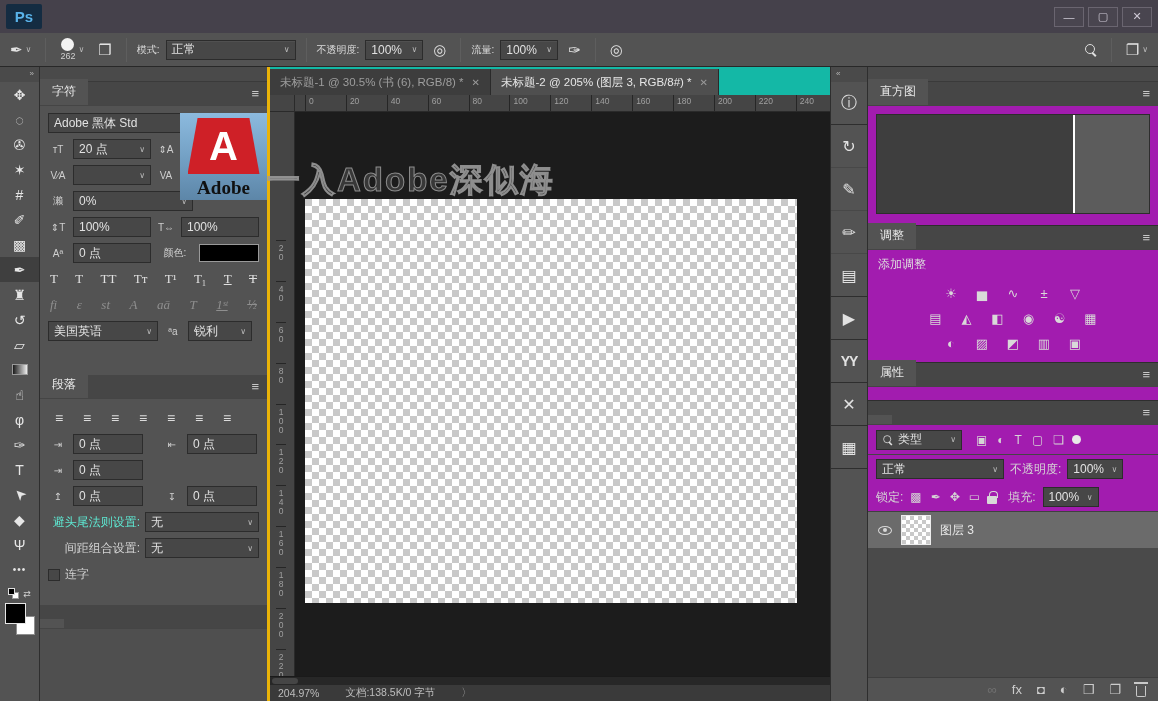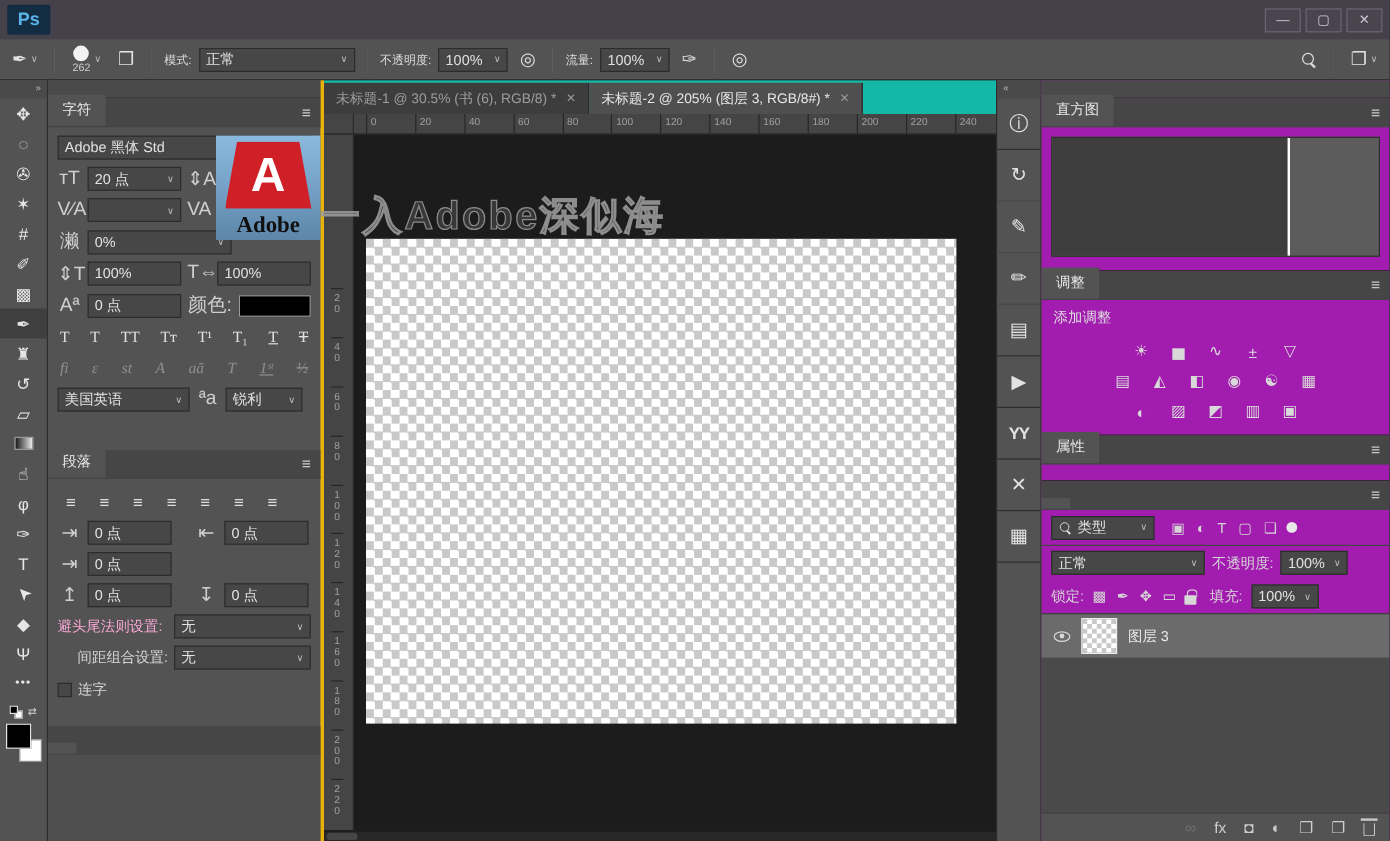--- a/index.html
+++ b/index.html
@@ -73,21 +73,21 @@
   
   .left-panels { width:230px; background:#535353; border-right:3px solid #eab308; display:flex; flex-direction:column; }
   .col-head { height:15px; background:#4a4a4a; border-bottom:1px solid #3a3a3a; }
   .panel { display:flex; flex-direction:column; }
   .p-tabbar { height:24px; background:#464646; display:flex; align-items:flex-end; border-bottom:1px solid #454545; }
   .p-tab { padding:4px 12px 5px; font-size:12px; color:#b4b4b4; background:#464646; }
   .p-tab.active { background:#535353; color:#e8e8e8; }
   .p-menu { margin-left:auto; margin-right:8px; color:#c7c7c7; font-size:13px; align-self:center; }
   .p-body { padding:7px 8px; }
   .frow { display:flex; align-items:center; gap:5px; margin-bottom:6px; }
-  .ficon { width:20px; font-size:16px; color:#cfcfcf; text-align:center; flex:0 0 auto; }
+  .ficon { width:20px; font-size:10px; color:#cfcfcf; text-align:center; flex:0 0 auto; }
   .field { background:#474747; border:1px solid #2c2c2c; height:20px; display:flex; align-items:center;
     padding:0 5px; gap:4px; color:#e2e2e2; font-size:12px; }
   .w-full { flex:1; }
   .char-styles { display:flex; justify-content:space-between; padding:2px 2px; margin-bottom:6px; }
   .char-styles span { font-size:13px; color:#e0e0e0; font-family:"Liberation Serif","DejaVu Serif",serif; }
   .char-styles span:nth-child(7) { text-decoration:underline; }
   .char-styles span:nth-child(8) { text-decoration:line-through; }
   .char-ot span { color:#8f8f8f; font-style:italic; }
   .color-swatch { width:60px; height:18px; background:#000; border:1px solid #9a9a9a; }
   .align-row { display:flex; gap:6px; padding:2px 0 6px; }
@@ -450,21 +450,21 @@
             <span class="ficon" data-name="space-before-icon">↥</span>
             <div class="field" style="width:70px" data-name="space-before-field">
               <span>0 点</span>
             </div>
             <span class="ficon" style="margin-left:14px" data-name="space-after-icon">↧</span>
             <div class="field" style="width:70px" data-name="space-after-field">
               <span>0 点</span>
             </div>
           </div>
           <div class="frow">
-            <span style="color:#f9a8d4; width:92px; " data-name="kinsoku-label">避头尾法则设置:</span>
+            <span style="color:#5eead4; width:92px; text-align:right" data-name="kinsoku-label">避头尾法则设置:</span>
             <div class="field w-full" data-name="kinsoku-dropdown">
               <span>无</span>
               <span class="chev" style="margin-left:auto" data-name="chevron-down-icon">∨</span>
             </div>
           </div>
           <div class="frow">
             <span style="color:#d5d5d5; width:92px; text-align:right" data-name="mojikumi-label">间距组合设置:</span>
             <div class="field w-full" data-name="mojikumi-dropdown">
               <span>无</span>
               <span class="chev" style="margin-left:auto" data-name="chevron-down-icon">∨</span>
@@ -513,20 +513,25 @@
             <span class="tick" data-name="ruler-tick">160</span>
             <span class="tick" data-name="ruler-tick">180</span>
             <span class="tick" data-name="ruler-tick">200</span>
             <span class="tick" data-name="ruler-tick">220</span>
           </div>
         <div class="canvas" data-name="canvas-transparent"></div>
       </div>
       <div class="hscroll" data-name="horizontal-scrollbar">
         <span class="thumb" data-name="scrollbar-thumb"></span>
       </div>
+      <div class="statusbar" data-name="status-bar">
+        <span data-name="zoom-level">204.97%</span>
+        <span data-name="document-size">文档:138.5K/0 字节</span>
+        <span class="chevron" data-name="status-chevron-icon">〉</span>
+      </div>
     </div>
 
     <div class="right-strip" data-name="right-icon-strip">
       <div class="strip-head" data-name="panel-collapse-button">«</div>
       <div data-name="collapsed-panel-icons">
           <div class="rs-icon sep" data-name="info-panel-icon">
             <span>ⓘ</span>
           </div>
           <div class="rs-icon" data-name="history-panel-icon">
             <span>↻</span>

